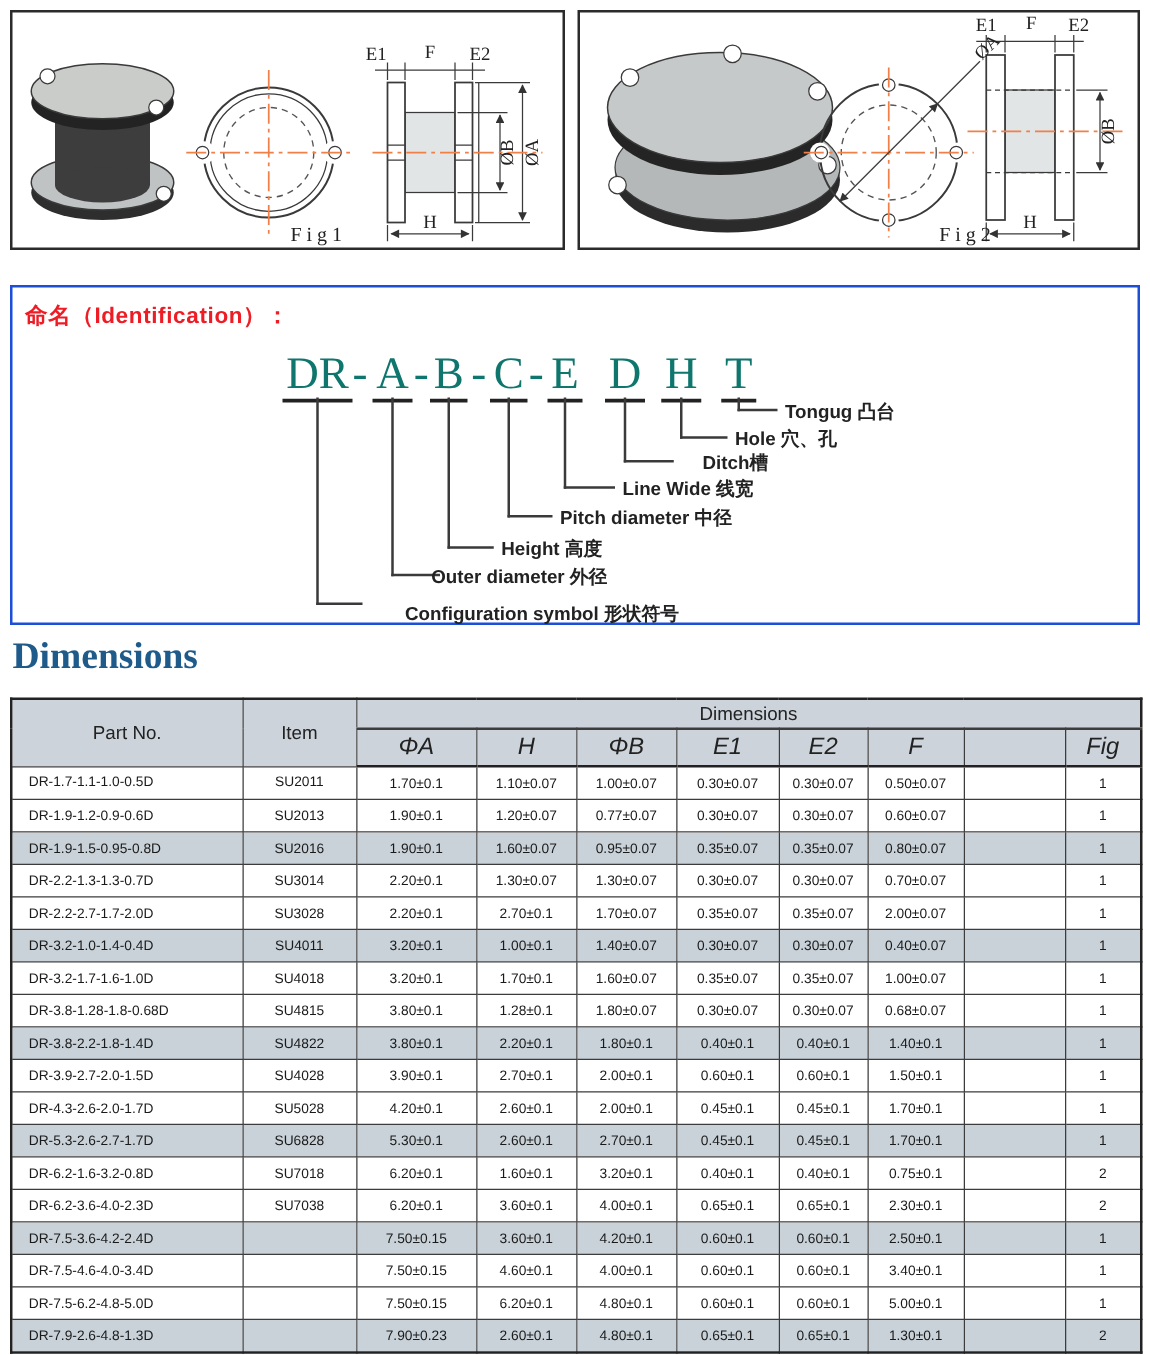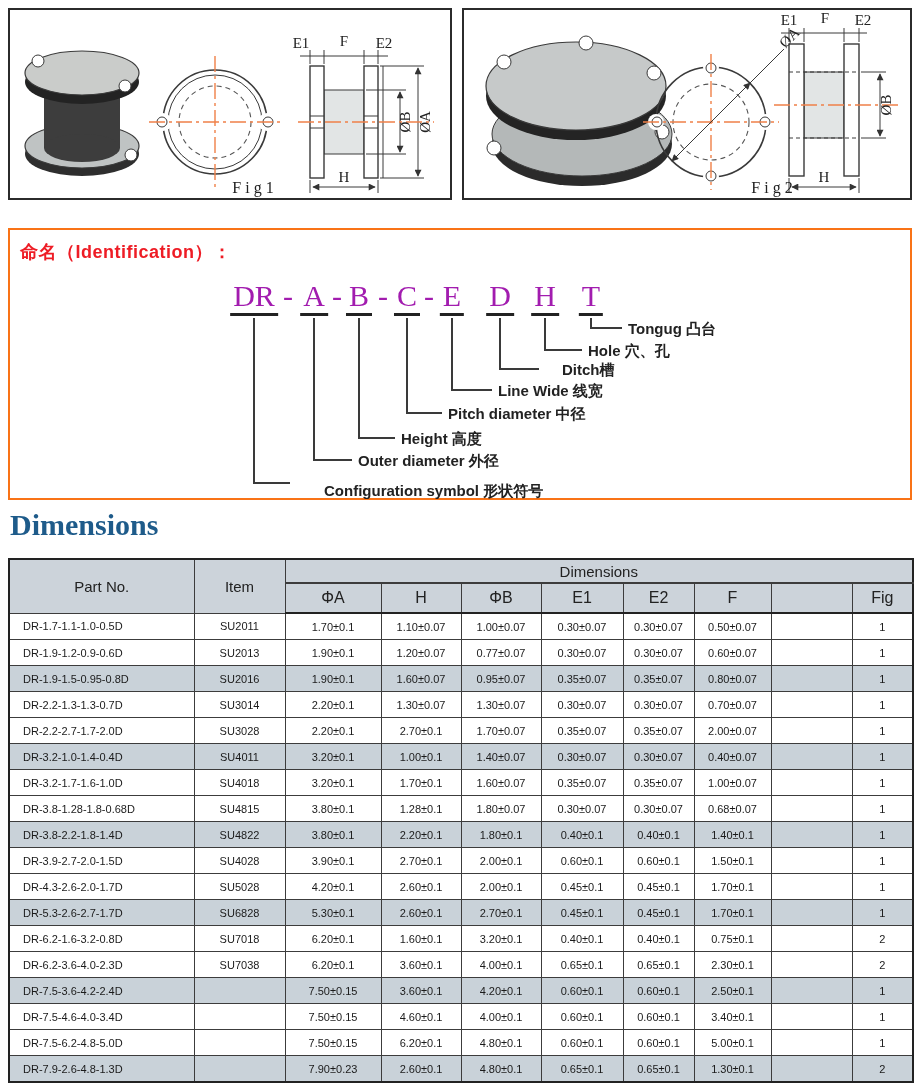--- a/index.html
+++ b/index.html
@@ -6,43 +6,43 @@
   body{
     width:920px;height:1084px;position:relative;background:#ffffff;
     font-family:"Liberation Sans",sans-serif;color:#1a1a1a;overflow:hidden;
   }
   .panel{position:absolute;top:8px;background:#fff;border:2px solid #2b2b2b;box-sizing:border-box;}
   #panel1{left:8px;width:444px;height:192px;}
   #panel2{left:462px;width:450px;height:192px;}
 
   
   #ident{position:absolute;left:8px;top:228px;width:904px;height:272px;
-         border:2px solid #f97316;box-sizing:border-box;background:#fff;}
+         border:2px solid #1d4ed8;box-sizing:border-box;background:#fff;}
   .id-heading{position:absolute;left:10px;top:10px;font-size:18px;font-weight:bold;
               color:#ee1c25;letter-spacing:.5px;white-space:nowrap;}
   .code-letter{position:absolute;top:50px;font-family:"Liberation Serif","DejaVu Serif",serif;
-               font-size:30px;line-height:1.05;color:#a21caf;transform:translateX(-50%);}
+               font-size:36px;line-height:1.05;color:#0f766e;transform:translateX(-50%);}
   .code-letter.u{border-bottom:3px solid #222;padding:0 3px 1px 3px;}
   .leader-v{position:absolute;width:2px;background:#3a3a3a;}
   .leader-h{position:absolute;height:2px;background:#3a3a3a;}
   .id-label{position:absolute;font-size:15px;font-weight:600;color:#222;white-space:nowrap;}
 
   
   #section-title{position:absolute;left:10px;top:508px;
                  font-family:"Liberation Serif","DejaVu Serif",serif;
                  font-size:30px;font-weight:bold;color:#1e5b8a;}
 
   
   #dims-table{position:absolute;left:8px;top:558px;width:904px;border-collapse:collapse;
               table-layout:fixed;border:2px solid #222;}
   #dims-table th,#dims-table td{border:1px solid #3c3c3c;text-align:center;overflow:hidden;
               white-space:nowrap;padding:0;}
   #dims-table thead th{background:#ccd3da;font-weight:normal;font-size:15px;color:#222;}
   #dims-table thead tr.r1 th{height:22px;}
-  #dims-table thead tr.r2 th{height:28px;font-size:16px;border-bottom:2px solid #222;}
+  #dims-table thead tr.r2 th{height:28px;font-size:19px;border-bottom:2px solid #222;font-style:italic;}
   #dims-table th.dims-span{border-bottom:2px solid #3c3c3c;}
   #dims-table tbody td{height:25px;font-size:11px;}
   #dims-table tbody td.part{text-align:left;padding-left:13px;}
   #dims-table tbody tr.shaded td{background:#c9d2d9;}
 
   
   svg text.dim{font-family:"Liberation Serif","DejaVu Serif",serif;font-size:15px;fill:#222;text-anchor:middle;}
   svg text.cap{font-family:"Liberation Serif","DejaVu Serif",serif;font-size:16px;fill:#222;
                text-anchor:middle;letter-spacing:4px;}
   svg .cl{stroke:#f08048;stroke-width:1.4;stroke-dasharray:16,4,3,4;fill:none;}
@@ -210,21 +210,21 @@
       <div class="leader-h" style="left: 441px; top: 159px; width: 41px;"></div>
       <span class="id-label" style="left: 488px; top: 152px;">Line Wide 线宽</span>
       <div class="leader-v" style="left: 396px; top: 88px; height: 96px;"></div>
       <div class="leader-h" style="left: 396px; top: 182px; width: 36px;"></div>
       <span class="id-label" style="left: 438px; top: 175px;">Pitch diameter 中径</span>
       <div class="leader-v" style="left: 348px; top: 88px; height: 121px;"></div>
       <div class="leader-h" style="left: 348px; top: 207px; width: 37px;"></div>
       <span class="id-label" style="left: 391px; top: 200px;">Height 高度</span>
       <div class="leader-v" style="left: 303px; top: 88px; height: 143px;"></div>
       <div class="leader-h" style="left: 303px; top: 229px; width: 39px;"></div>
-      <span class="id-label" style="left: 348px; top: 222px;">Outer diameter 外径</span>
+      <span class="id-label" style="left: 335px; top: 222px;">Outer diameter 外径</span>
       <div class="leader-v" style="left: 243px; top: 88px; height: 166px;"></div>
       <div class="leader-h" style="left: 243px; top: 252px; width: 37px;"></div>
       <span class="id-label" style="left: 286px; top: 252px; margin-left: 28px;">Configuration symbol 形状符号</span>
     </div>
 </div>
 
 <div id="section-title">Dimensions</div>
 
 <table id="dims-table">
   <colgroup>

